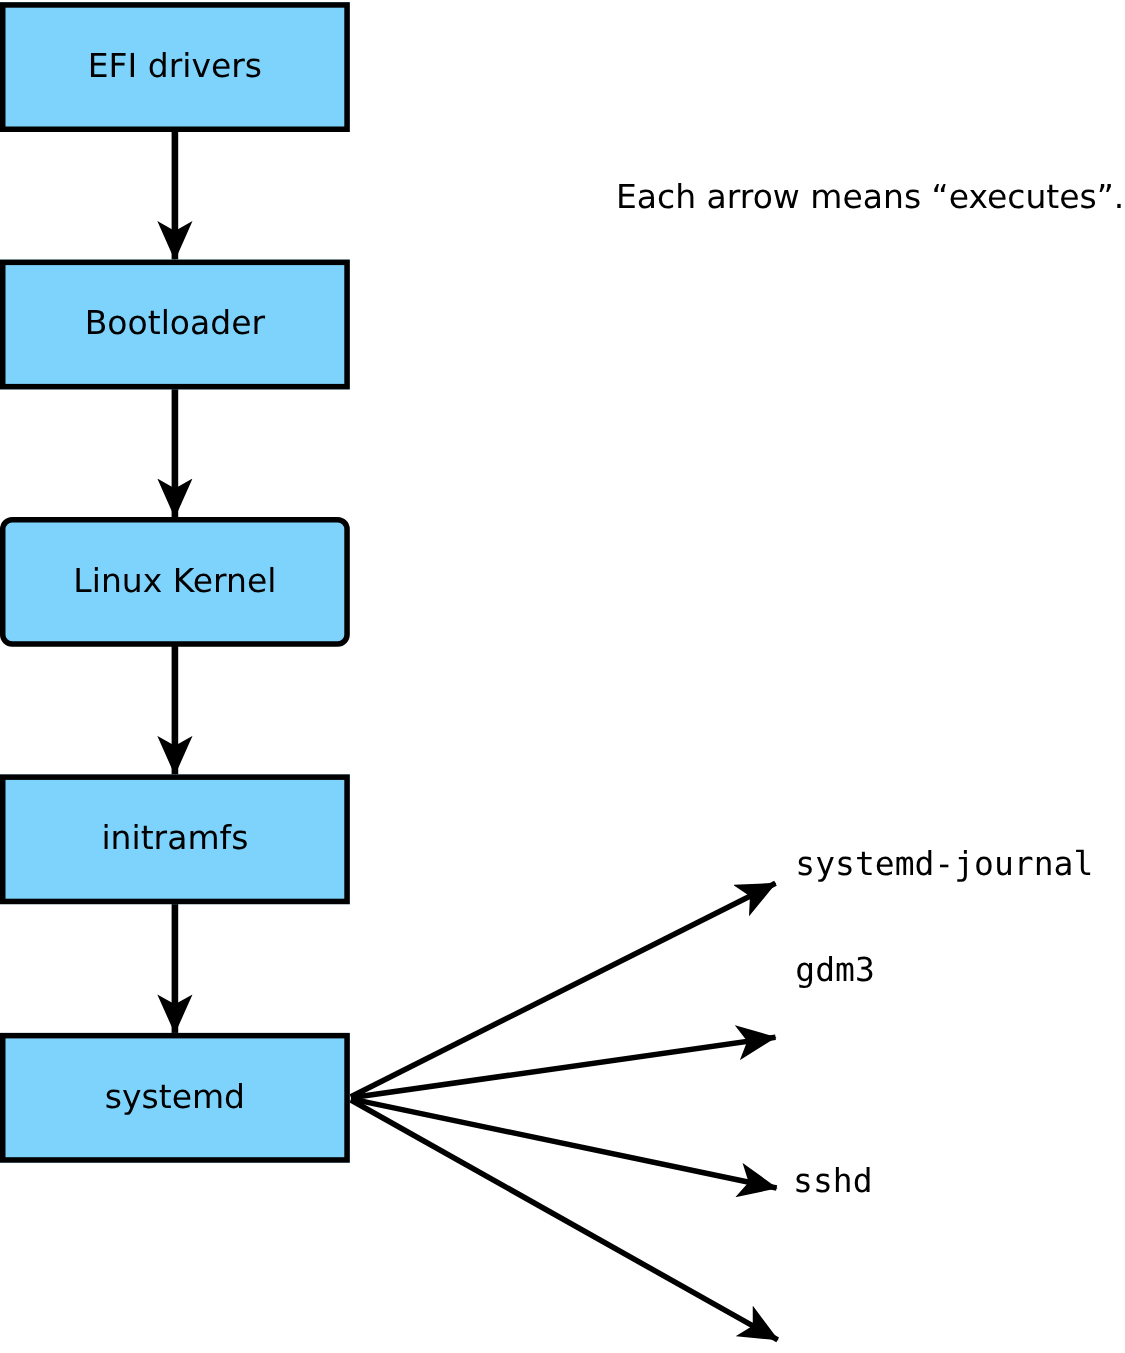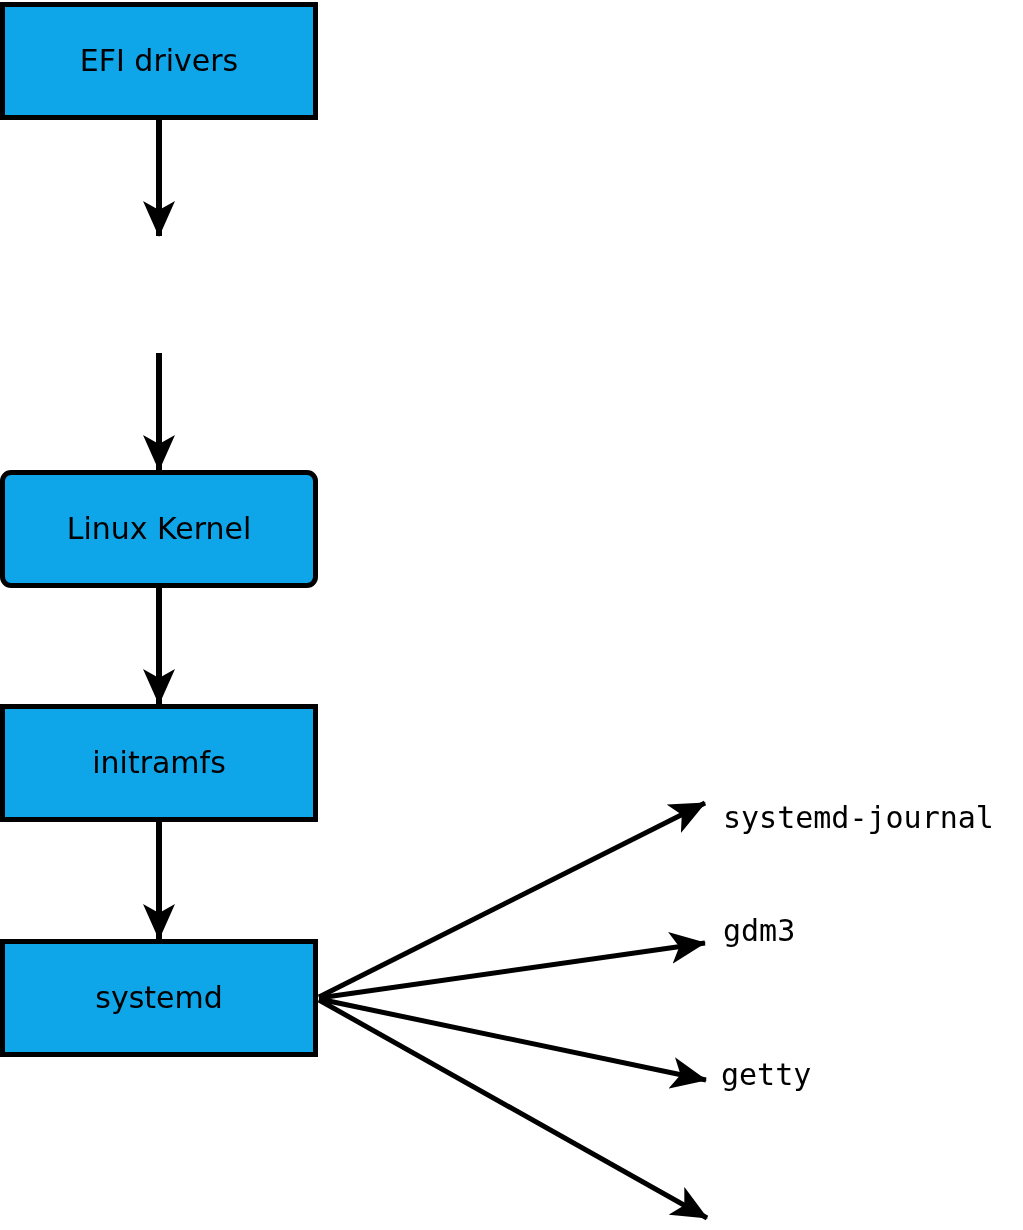--- a/index.html
+++ b/index.html
@@ -17,21 +17,21 @@
     left: 0; top: 0;
     width: 1023px; height: 1230px;
   }
   .node-box {
     position: absolute;
     left: 0;
     width: 318px;
     height: 118px;
     box-sizing: border-box;
     border: 5px solid #000000;
-    background: #0ea5e9;
+    background: #7dd3fc;
     display: flex;
     align-items: center;
     justify-content: center;
     font-size: 30px;
     line-height: 36px;
     white-space: nowrap;
   }
   .box-efi        { top: 2px; }
   .box-bootloader { top: 236px; }
   .box-kernel     { top: 470px; border-radius: 11px; }
@@ -46,22 +46,22 @@
     white-space: nowrap;
   }
   .proc-label {
     position: absolute;
     font-size: 30px;
     line-height: 37px;
     white-space: nowrap;
   }
   .mono { font-family: "DejaVu Sans Mono", monospace; }
   .sans { font-family: "DejaVu Sans", sans-serif; }
-  .lbl-journal { left: 723px; top: 799px; }
-  .lbl-gdm3    { left: 723px; top: 912px; }
+  .lbl-journal { left: 723px; top: 767px; }
+  .lbl-gdm3    { left: 723px; top: 864px; }
   .lbl-getty   { left: 721px; top: 1056px; }
   .lbl-sshd    { left: 714px; top: 1252px; }
 </style>
 </head>
 <body>
 
 <div class="canvas">
 
   <svg class="arrows-layer" width="1023" height="1230" viewBox="0 0 1023 1230" xmlns="http://www.w3.org/2000/svg">
     <defs>
@@ -77,29 +77,33 @@
 
     <line x1="319" y1="997" x2="705" y2="803" stroke="#000000" stroke-width="5" marker-end="url(#ah)"></line>
     <line x1="319" y1="998" x2="705" y2="943" stroke="#000000" stroke-width="5" marker-end="url(#ah)"></line>
     <line x1="319" y1="999" x2="706" y2="1080" stroke="#000000" stroke-width="5" marker-end="url(#ah)"></line>
     <line x1="319" y1="1000" x2="707" y2="1218" stroke="#000000" stroke-width="5" marker-end="url(#ah)"></line>
   </svg>
 
   <div class="node-box box-efi">
     <span>EFI drivers</span>
   </div>
+  <div class="node-box box-bootloader">
+    <span>Bootloader</span>
+  </div>
   <div class="node-box box-kernel">
     <span>Linux Kernel</span>
   </div>
   <div class="node-box box-initramfs">
     <span>initramfs</span>
   </div>
   <div class="node-box box-systemd">
     <span>systemd</span>
   </div>
 
+  <div class="note">Each arrow means “executes”.</div>
 
   <div class="proc-label mono lbl-journal">systemd-journal</div>
   <div class="proc-label mono lbl-gdm3">gdm3</div>
-  <div class="proc-label mono lbl-getty">getty</div>
+  <div class="proc-label mono lbl-getty">sshd</div>
   <div class="proc-label sans lbl-sshd">sshd</div>
 
 </div>
 
 </body></html>

